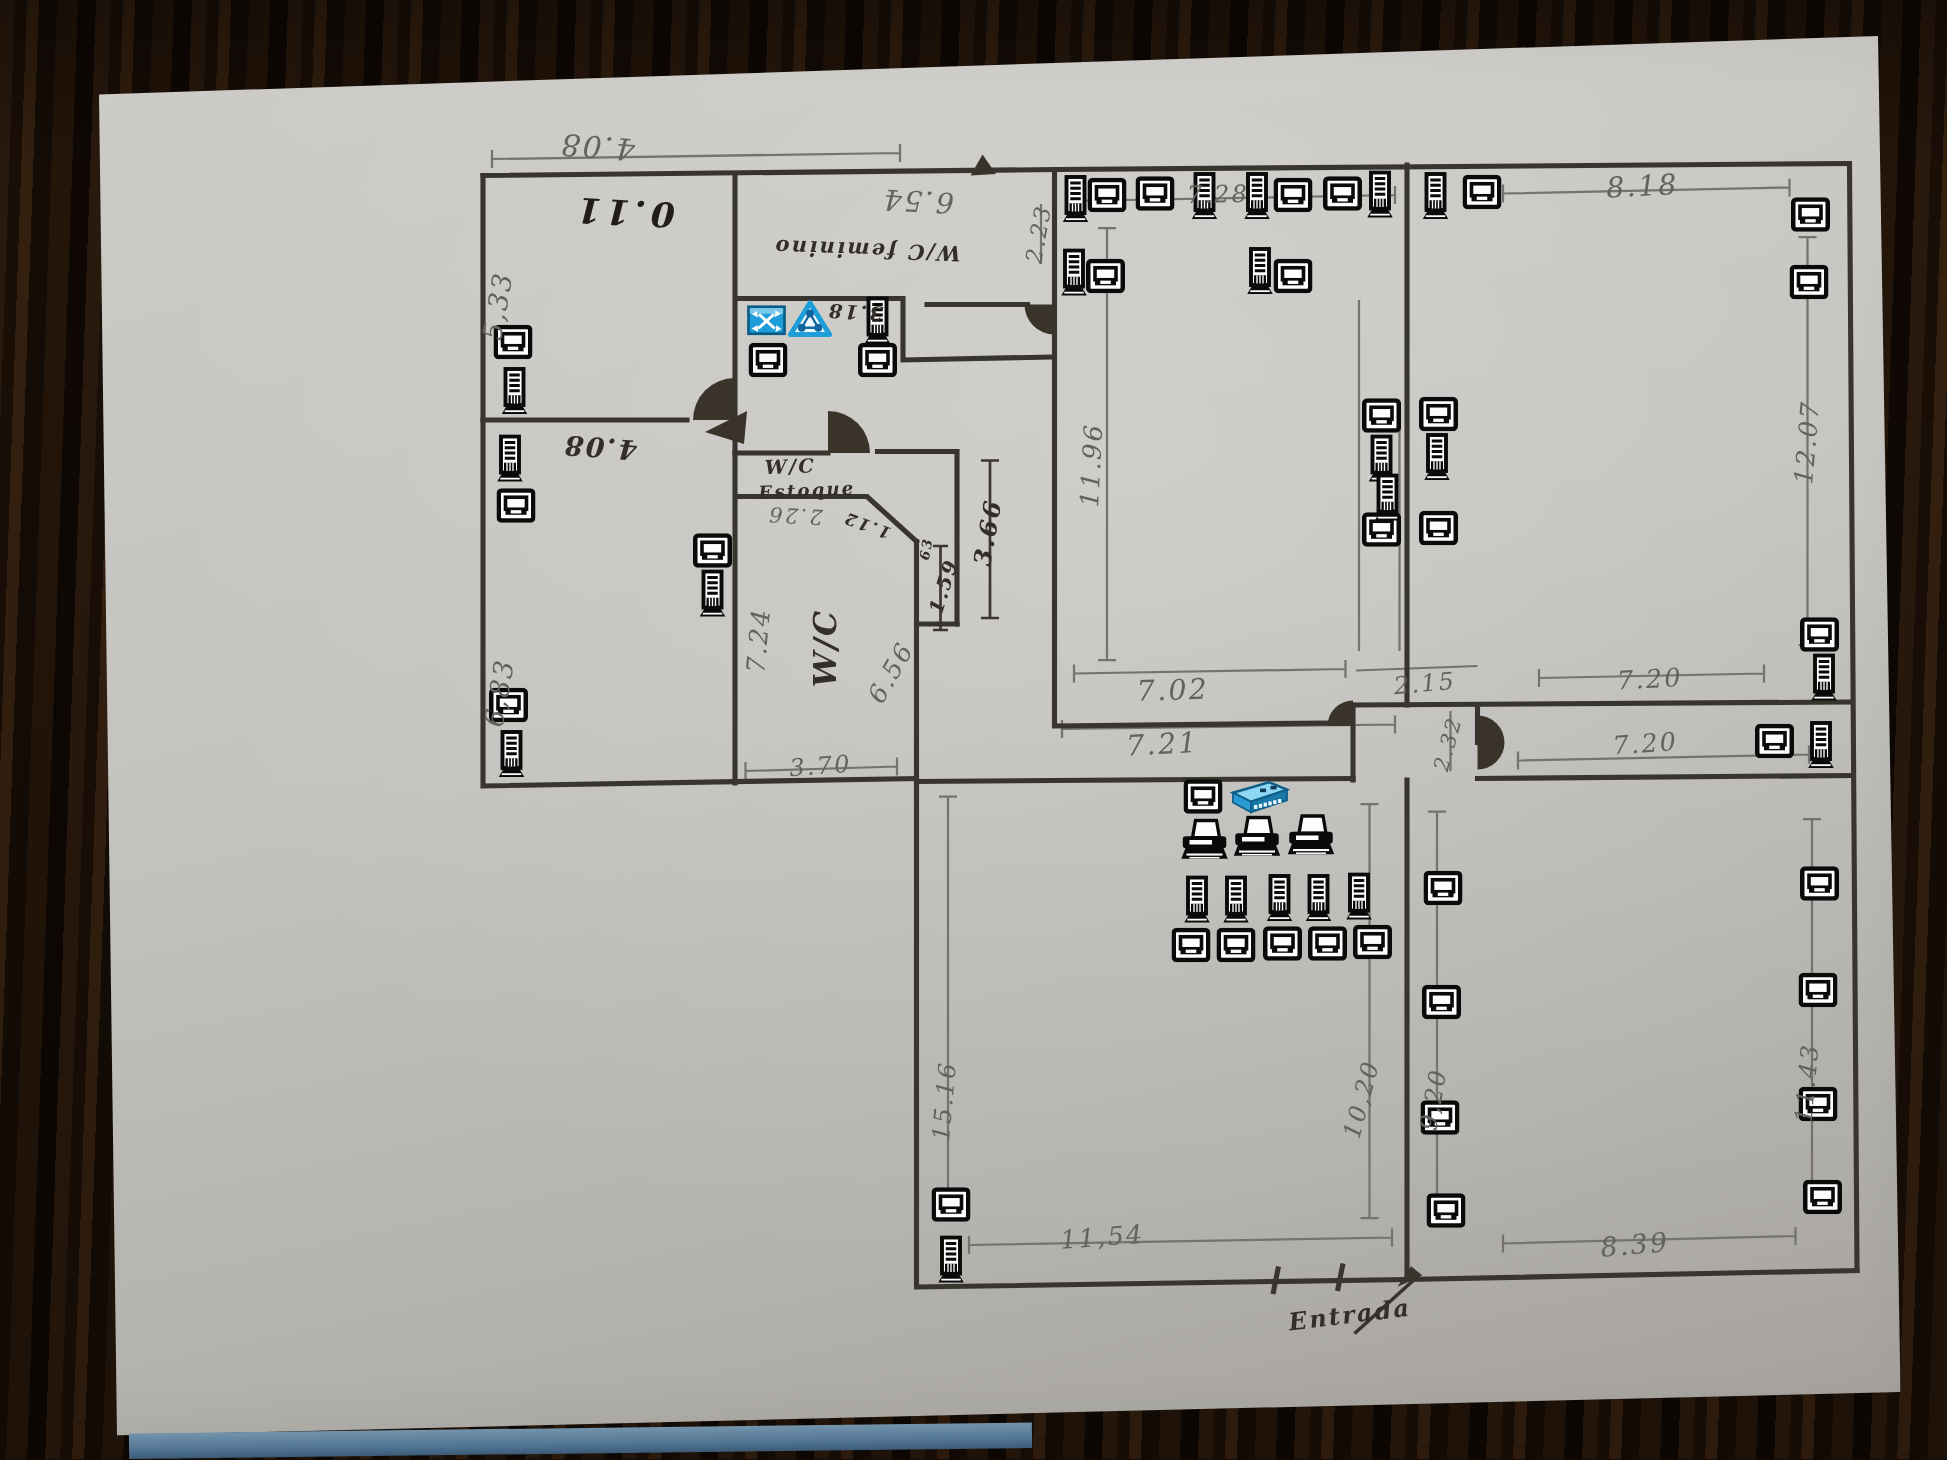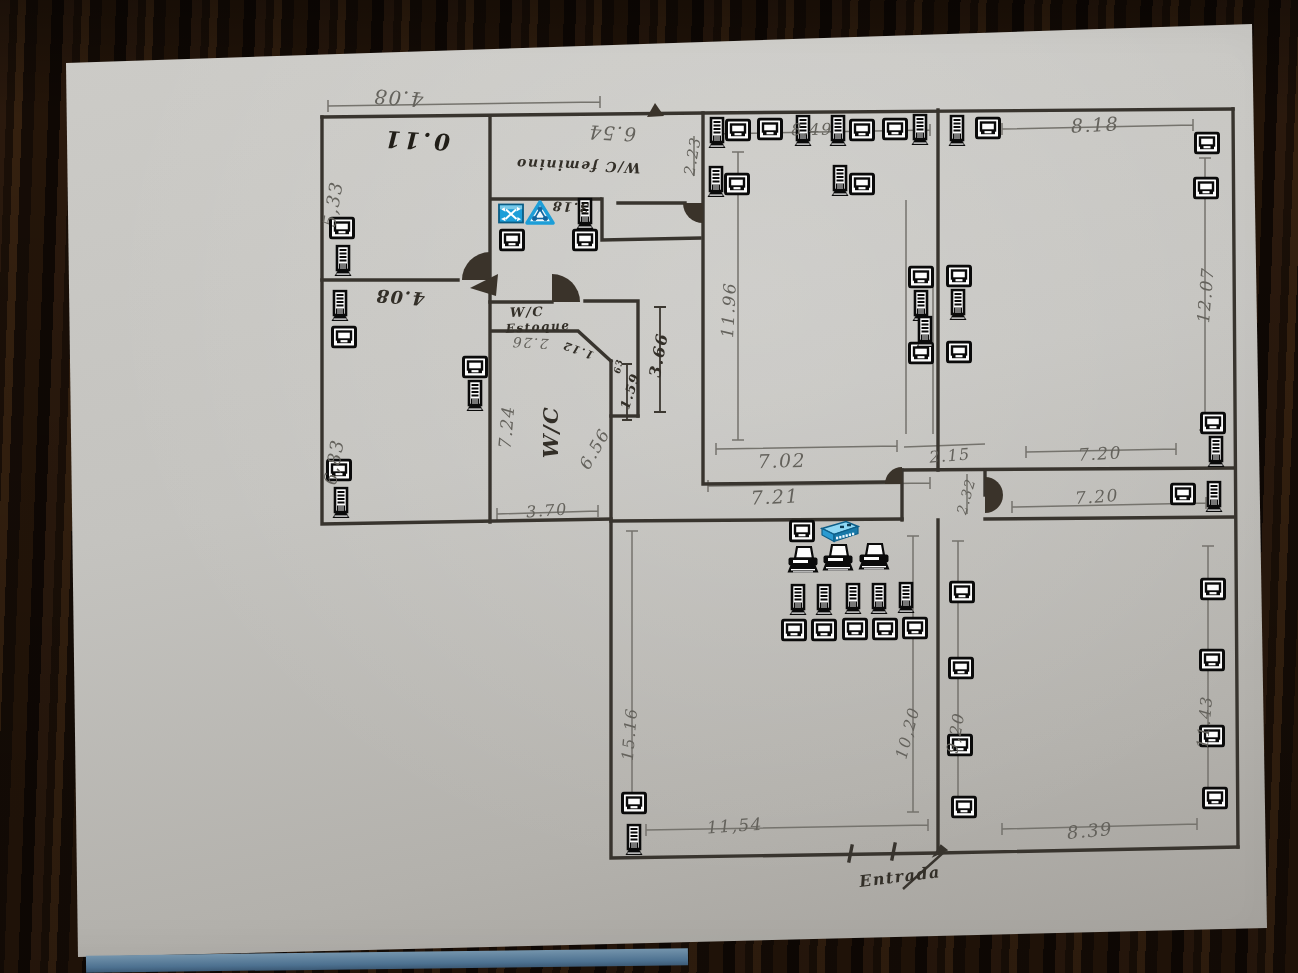--- a/index.html
+++ b/index.html
@@ -787,21 +787,21 @@
       <div class="plabel pencil" style="left: 530px; top: 343px; font-size: 14px; transform: translate(-50%, -50%) rotate(183deg);">2.26</div>
       <div class="plabel ink" style="left: 578px; top: 350px; font-size: 11px; transform: translate(-50%, -50%) rotate(200deg);">1.12</div>
       <div class="plabel pencil" style="left: 507px; top: 427px; font-size: 17px; transform: translate(-50%, -50%) rotate(-85deg);">7.24</div>
       <div class="plabel ink" style="left: 550px; top: 432px; font-size: 21px; transform: translate(-50%, -50%) rotate(-90deg);">W/C</div>
       <div class="plabel pencil" style="left: 595px; top: 449px; font-size: 17px; transform: translate(-50%, -50%) rotate(-60deg);">6.56</div>
       <div class="plabel pencil" style="left: 547px; top: 511px; font-size: 16px; transform: translate(-50%, -50%) rotate(-4deg);">3.70</div>
       <div class="plabel ink" style="left: 659px; top: 355px; font-size: 16px; transform: translate(-50%, -50%) rotate(-80deg);">3.66</div>
       <div class="plabel ink" style="left: 630px; top: 391px; font-size: 13px; transform: translate(-50%, -50%) rotate(-73deg);">1.59</div>
       <div class="plabel ink" style="left: 619px; top: 366px; font-size: 9px; transform: translate(-50%, -50%) rotate(-80deg);">63</div>
       <div class="plabel pencil" style="left: 729px; top: 310px; font-size: 17px; transform: translate(-50%, -50%) rotate(-87deg);">11.96</div>
-      <div class="plabel pencil" style="left: 812px; top: 130px; font-size: 16px; transform: translate(-50%, -50%) rotate(-1deg);">8.49</div>
+      <div class="plabel pencil" style="left: 812px; top: 130px; font-size: 16px; transform: translate(-50%, -50%) rotate(-1deg);">7.28</div>
       <div class="plabel pencil" style="left: 1095px; top: 125px; font-size: 19px; transform: translate(-50%, -50%) rotate(-3deg);">8.18</div>
       <div class="plabel pencil" style="left: 1206px; top: 295px; font-size: 17px; transform: translate(-50%, -50%) rotate(-85deg);">12.07</div>
       <div class="plabel pencil" style="left: 782px; top: 461px; font-size: 19px; transform: translate(-50%, -50%) rotate(-2deg);">7.02</div>
       <div class="plabel pencil" style="left: 775px; top: 497px; font-size: 19px; transform: translate(-50%, -50%) rotate(-3deg);">7.21</div>
       <div class="plabel pencil" style="left: 950px; top: 456px; font-size: 16px; transform: translate(-50%, -50%) rotate(-5deg);">2.15</div>
       <div class="plabel pencil" style="left: 966px; top: 496px; font-size: 14px; transform: translate(-50%, -50%) rotate(-75deg);">2.32</div>
       <div class="plabel pencil" style="left: 1100px; top: 454px; font-size: 17px; transform: translate(-50%, -50%) rotate(-3deg);">7.20</div>
       <div class="plabel pencil" style="left: 1097px; top: 497px; font-size: 17px; transform: translate(-50%, -50%) rotate(-4deg);">7.20</div>
       <div class="plabel pencil" style="left: 630px; top: 734px; font-size: 16px; transform: translate(-50%, -50%) rotate(-85deg);">15.16</div>
       <div class="plabel pencil" style="left: 908px; top: 733px; font-size: 16px; transform: translate(-50%, -50%) rotate(-75deg);">10,20</div>

